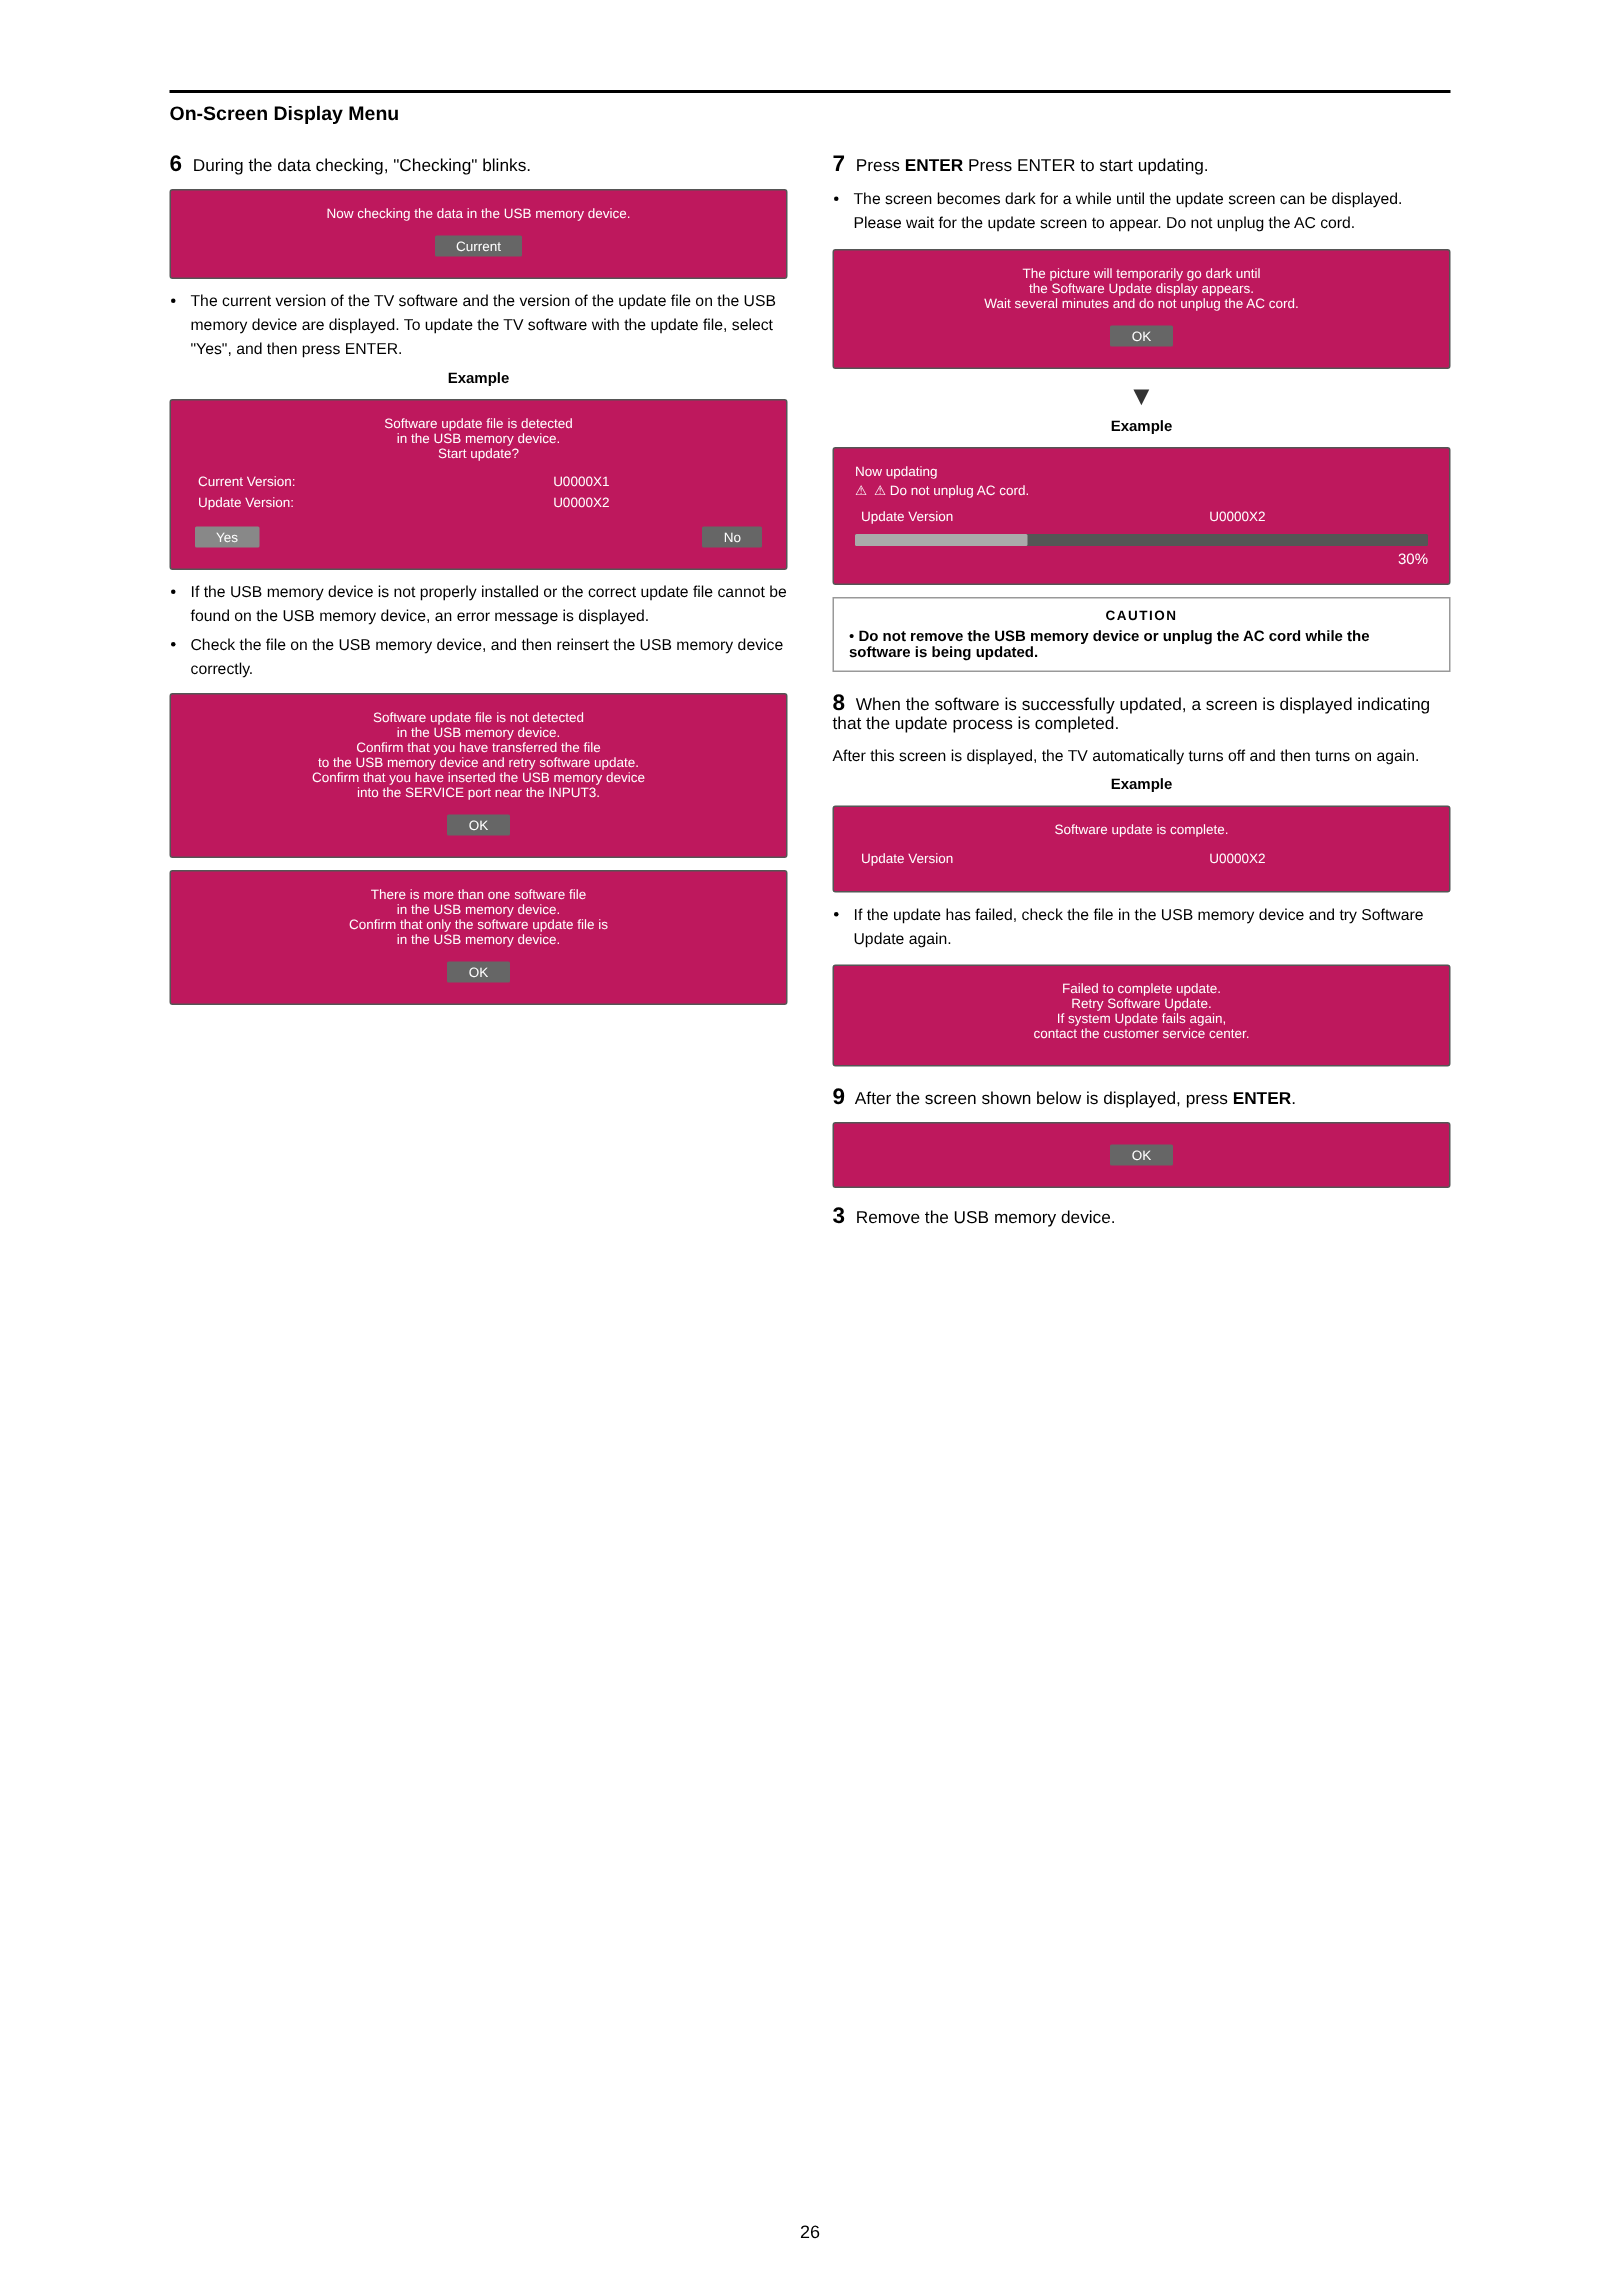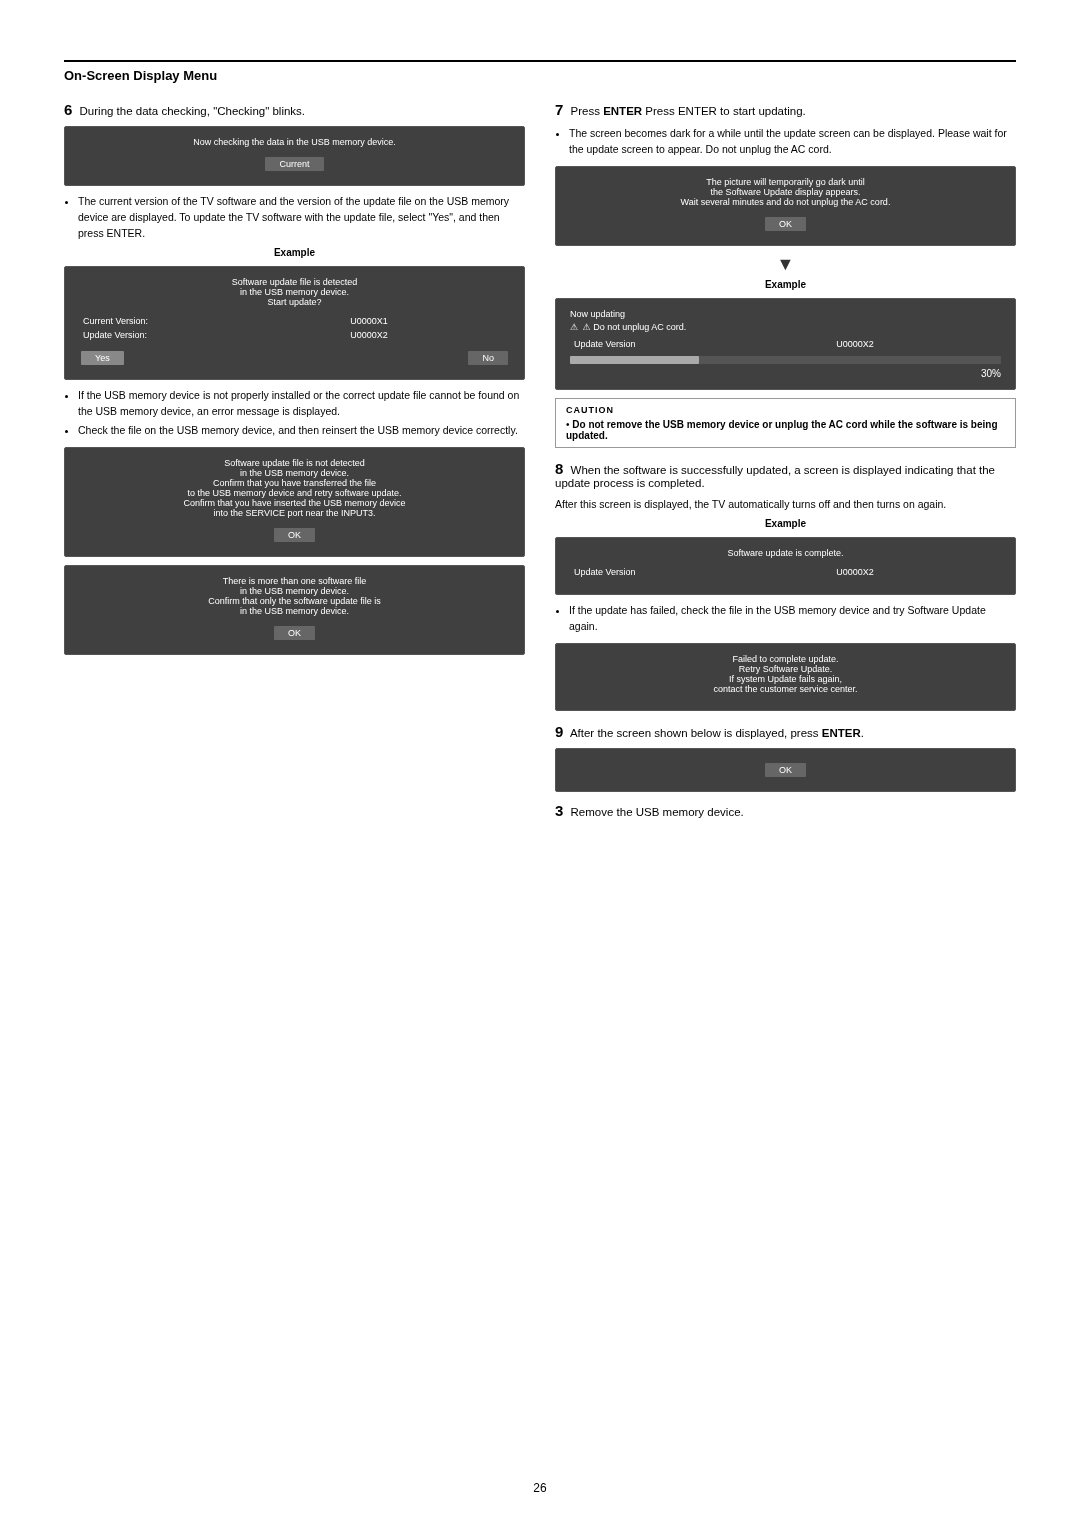--- a/index.html
+++ b/index.html
@@ -9,21 +9,21 @@
       font-size: 11px;
       color: #000000;
       width: 1080px;
       min-height: 1527px;
       position: relative;
     }
 
     .page-container {
       width: 1080px;
       min-height: 1527px;
-      padding: 60px 64px;
+      padding: 60px 113px;
       position: relative;
     }
 
     .section-header {
       border-top: 2px solid #000;
       padding-top: 6px;
       margin-bottom: 18px;
     }
 
     .section-title {
@@ -51,21 +51,21 @@
     }
 
     .step-number {
       font-size: 15px;
       font-weight: bold;
       margin-right: 4px;
     }
 
     
     .screen-box {
-      background: #404040;
+      background: #be185d;
       color: #ffffff;
       border: 1px solid #555;
       padding: 10px 14px;
       margin: 8px 0;
       font-size: 9.5px;
       text-align: center;
       border-radius: 2px;
     }
 
     .screen-box .screen-title {
@@ -120,20 +120,21 @@
       padding: 6px 10px;
       margin: 8px 0;
       font-size: 10px;
     }
 
     .caution-title {
       font-weight: bold;
       font-size: 9px;
       letter-spacing: 1px;
       margin-bottom: 4px;
+      text-align: center;
     }
 
     .caution-text {
       font-size: 10px;
     }
 
     .caution-text strong {
       font-weight: bold;
     }
 

